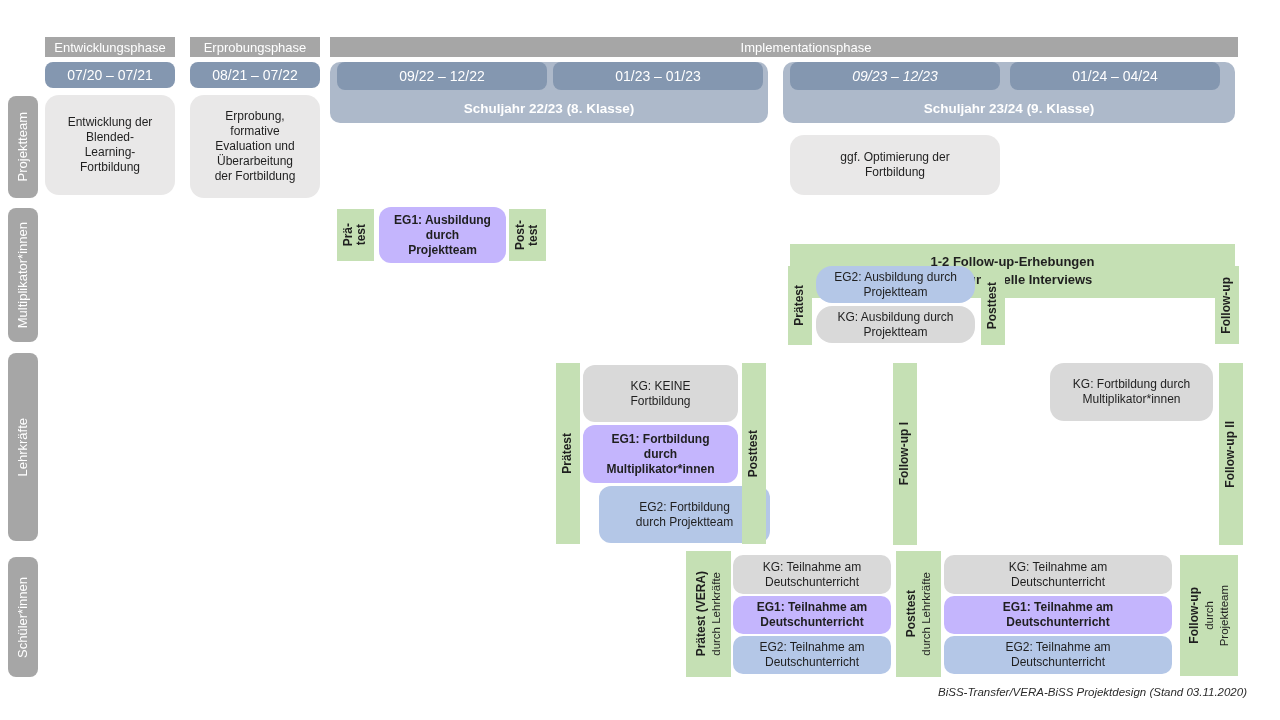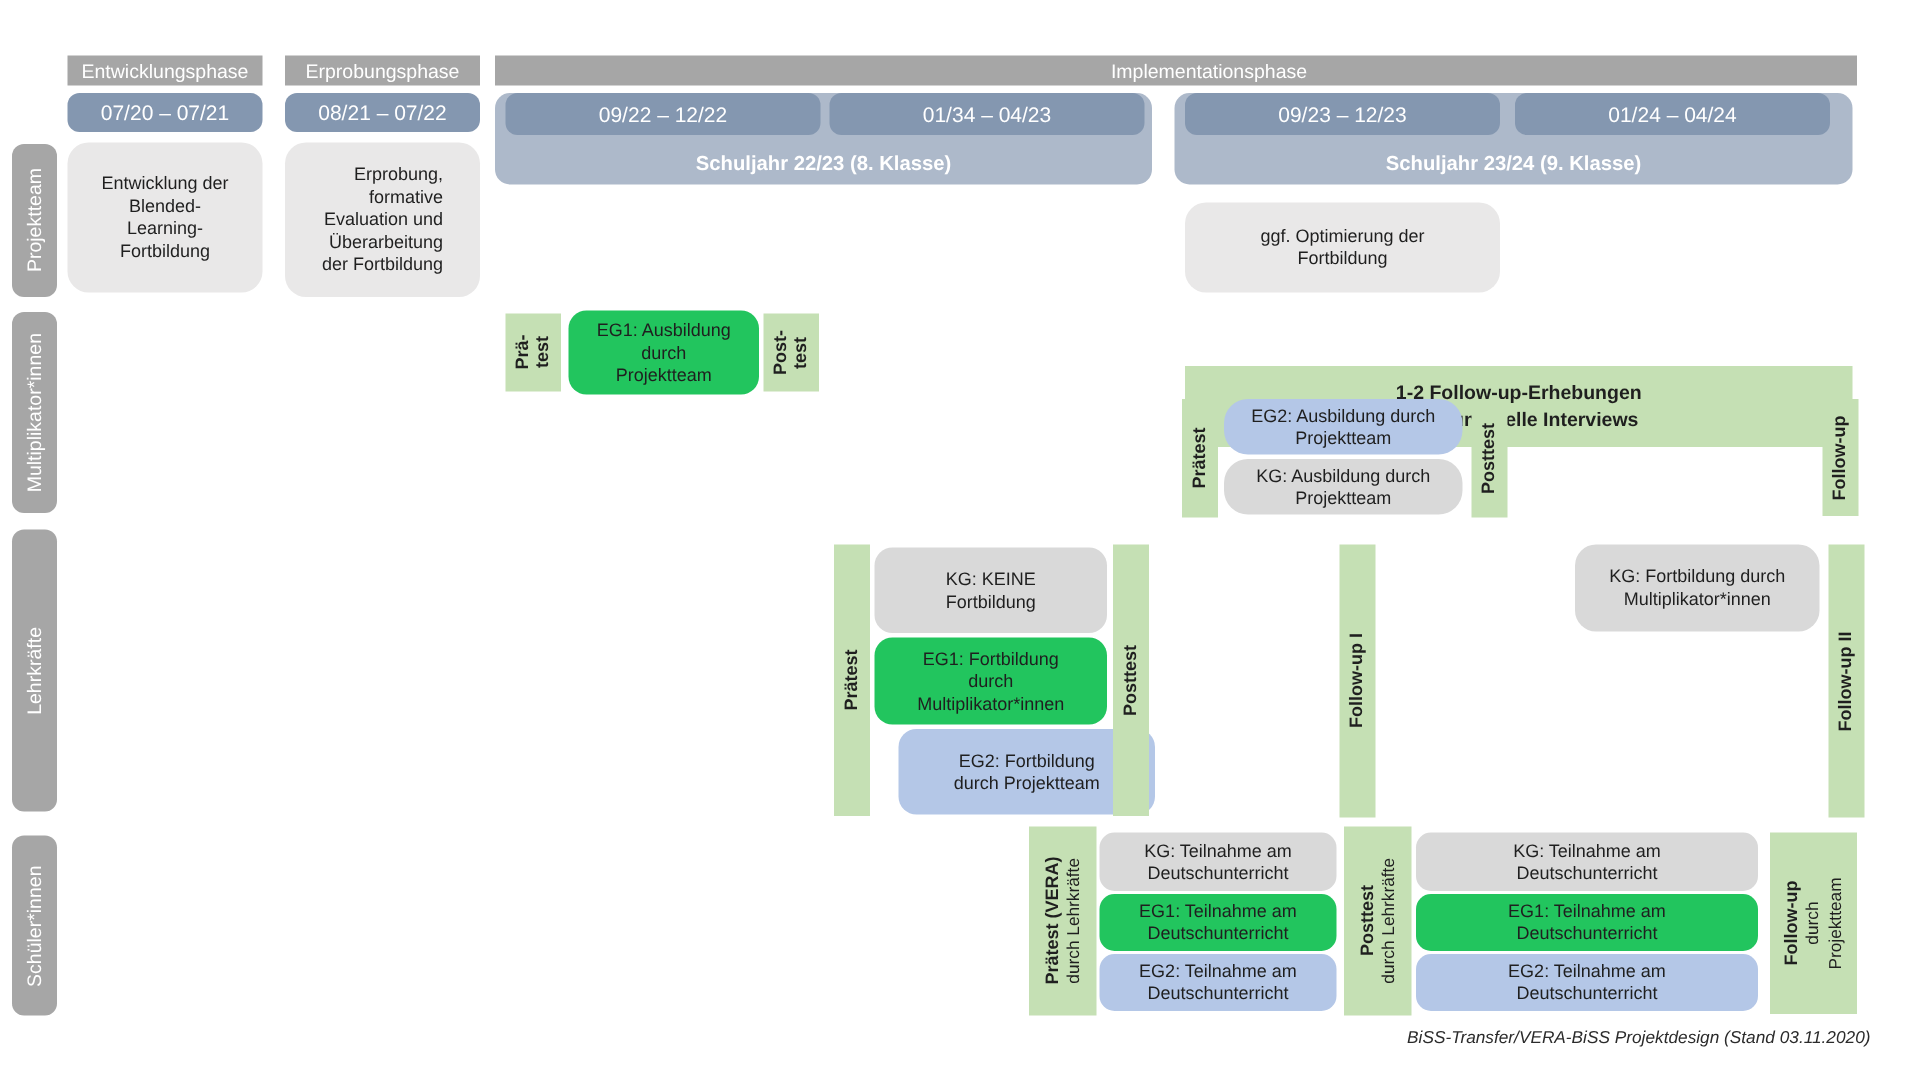--- a/index.html
+++ b/index.html
@@ -13,21 +13,21 @@
   .container-bar{background:#ADB9CA;border-radius:10px;}
   .sy-label{position:absolute;left:0;right:0;bottom:7px;text-align:center;color:#ffffff;
             font-weight:bold;font-size:13.5px;}
   .row-label{background:#A6A6A6;border-radius:8px;color:#ffffff;display:flex;align-items:center;
              justify-content:center;}
   .row-label .vtext{font-size:13px;}
   .box{display:flex;align-items:center;justify-content:center;text-align:center;
        white-space:pre-line;font-size:12px;line-height:1.25;color:#1f1f1f;padding:2px 4px;}
   .soft{background:#E9E8E8;border-radius:14px;}
   .kg{background:#D9D9D9;}
-  .eg1{background:#22c55e;}
+  .eg1{background:#c4b5fd;font-weight:bold;}
   .eg2{background:#B4C7E7;}
   .green{background:#C5E0B4;}
   .r8{border-radius:16px;} .r10{border-radius:10px;} .r12{border-radius:12px;} .r14{border-radius:14px;}
   .vtext{display:block;writing-mode:vertical-rl;transform:rotate(180deg);white-space:pre-line;
          text-align:center;line-height:1.1;}
   .green-label{display:flex;align-items:center;justify-content:center;}
   .green-label .vtext{font-weight:bold;font-size:12px;}
   .vgroup{display:flex;flex-direction:row;align-items:center;justify-content:center;gap:2px;}
   .vgroup .vmain{font-weight:bold;font-size:12px;}
   .vgroup .vsub{font-weight:normal;font-size:11.5px;}
@@ -41,26 +41,26 @@
 
   <div class="abs phase-bar" style="left:45px;top:37px;width:130px;height:20px;">Entwicklungsphase</div>
   <div class="abs phase-bar" style="left:190px;top:37px;width:130px;height:20px;">Erprobungsphase</div>
   <div class="abs phase-bar" style="left:330px;top:37px;width:908px;height:20px;padding-left:44px;">Implementationsphase</div>
 
   <div class="abs date-bar" style="left:45px;top:62px;width:130px;height:26px;">07/20 – 07/21</div>
   <div class="abs date-bar" style="left:190px;top:62px;width:130px;height:26px;">08/21 – 07/22</div>
 
   <div class="abs container-bar" style="left:330px;top:62px;width:438px;height:61px;">
     <div class="abs date-bar" style="left:7px;top:0;width:210px;height:28px;">09/22 – 12/22</div>
-    <div class="abs date-bar" style="left:223px;top:0;width:210px;height:28px;">01/34 – 04/23</div>
+    <div class="abs date-bar" style="left:223px;top:0;width:210px;height:28px;">01/23 – 01/23</div>
     <div class="sy-label">Schuljahr 22/23 (8. Klasse)</div>
   </div>
 
   <div class="abs container-bar" style="left:783px;top:62px;width:452px;height:61px;">
-    <div class="abs date-bar" style="left:7px;top:0;width:210px;height:28px;">09/23 – 12/23</div>
+    <div class="abs date-bar" style="left:7px;top:0;width:210px;height:28px;font-style:italic;">09/23 – 12/23</div>
     <div class="abs date-bar" style="left:227px;top:0;width:210px;height:28px;">01/24 – 04/24</div>
     <div class="sy-label">Schuljahr 23/24 (9. Klasse)</div>
   </div>
 
   <div class="abs row-label" style="left:8px;top:96px;width:30px;height:102px;">
     <span class="vtext">Projektteam</span>
   </div>
   <div class="abs row-label" style="left:8px;top:208px;width:30px;height:134px;">
     <span class="vtext">Multiplikator*innen</span>
   </div>
@@ -68,21 +68,21 @@
     <span class="vtext">Lehrkräfte</span>
   </div>
   <div class="abs row-label" style="left:8px;top:557px;width:30px;height:120px;">
     <span class="vtext">Schüler*innen</span>
   </div>
 
   <div class="abs box soft" style="left:45px;top:95px;width:130px;height:100px;">Entwicklung der
 Blended-
 Learning-
 Fortbildung</div>
-  <div class="abs box soft" style="left:190px;top:95px;width:130px;height:103px;text-align:right;">Erprobung,
+  <div class="abs box soft" style="left:190px;top:95px;width:130px;height:103px;">Erprobung,
 formative
 Evaluation und
 Überarbeitung
 der Fortbildung</div>
   <div class="abs box soft" style="left:790px;top:135px;width:210px;height:60px;">ggf. Optimierung der
 Fortbildung</div>
 
   <div class="abs green green-label" style="left:337px;top:209px;width:37px;height:52px;">
     <span class="vtext">Prä-
 test</span>

